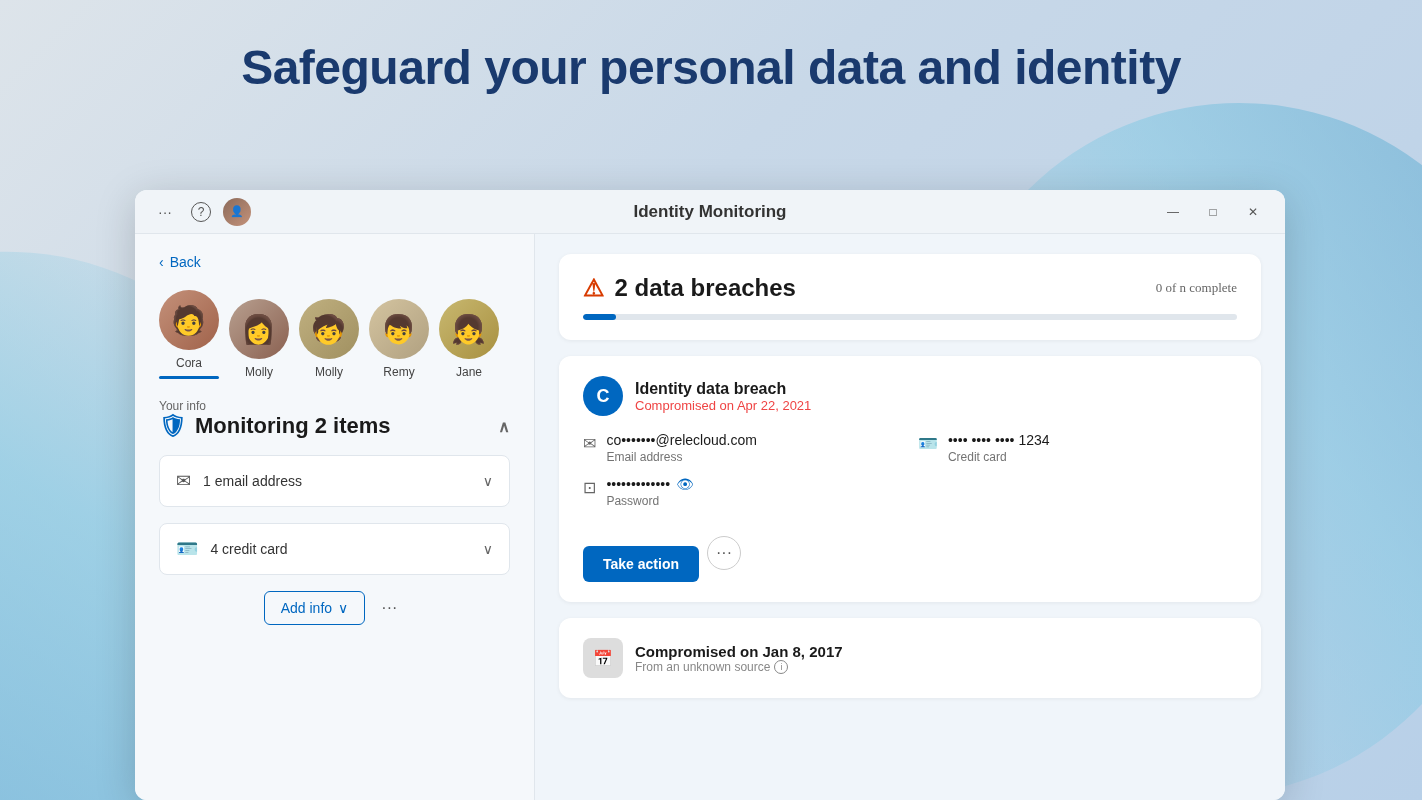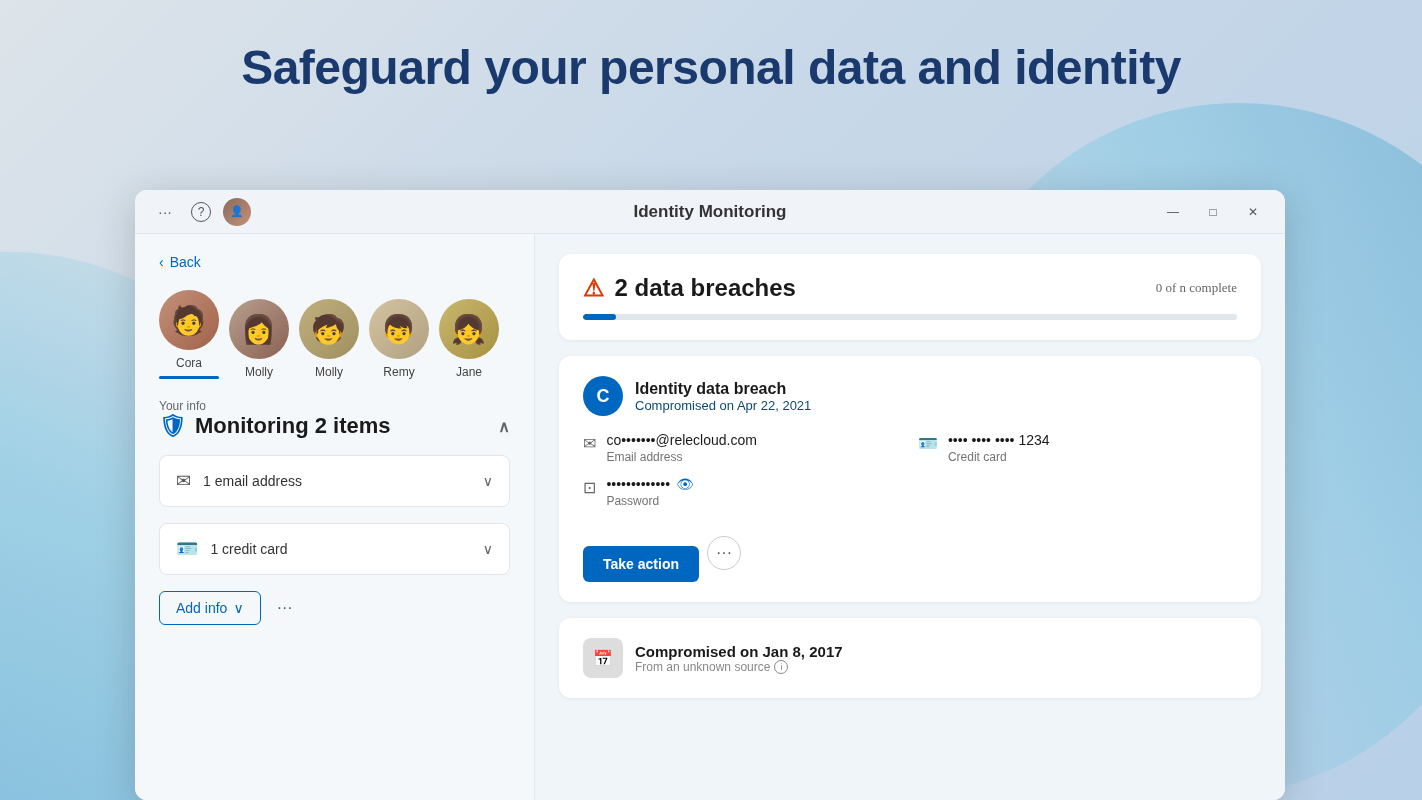--- a/index.html
+++ b/index.html
@@ -257,20 +257,21 @@
     .chevron-down-small {
       color: #666;
       font-size: 14px;
     }
 
     
     .add-info-row {
       display: flex;
       align-items: center;
       gap: 8px;
+      justify-content: center;
     }
     .add-info-btn {
       display: flex;
       align-items: center;
       gap: 6px;
       padding: 8px 16px;
       border: 1.5px solid #0067c0;
       border-radius: 6px;
       color: #0067c0;
       font-size: 14px;
@@ -368,21 +369,21 @@
       font-weight: 700;
       flex-shrink: 0;
     }
     .breach-name {
       font-size: 16px;
       font-weight: 600;
       color: #1a1a1a;
     }
     .breach-date {
       font-size: 13px;
-      color: #0c4a6e;
+      color: #ef4444;
     }
 
     
     .breach-details {
       display: grid;
       grid-template-columns: 1fr 1fr;
       gap: 12px 16px;
       margin-bottom: 16px;
     }
     .breach-field {
@@ -587,21 +588,21 @@
         <div class="info-item-left">
           <span class="info-icon">✉</span>
           <span>1 email address</span>
         </div>
         <span class="chevron-down-small">∨</span>
       </div>
 
       <div class="info-item">
         <div class="info-item-left">
           <span class="info-icon">🪪</span>
-          <span>1 credit card</span>
+          <span>4 credit card</span>
         </div>
         <span class="chevron-down-small">∨</span>
       </div>
 
       <div class="add-info-row">
         <button class="add-info-btn">
           <span>Add info</span>
           <span>∨</span>
         </button>
         <div class="more-options-btn">···</div>

